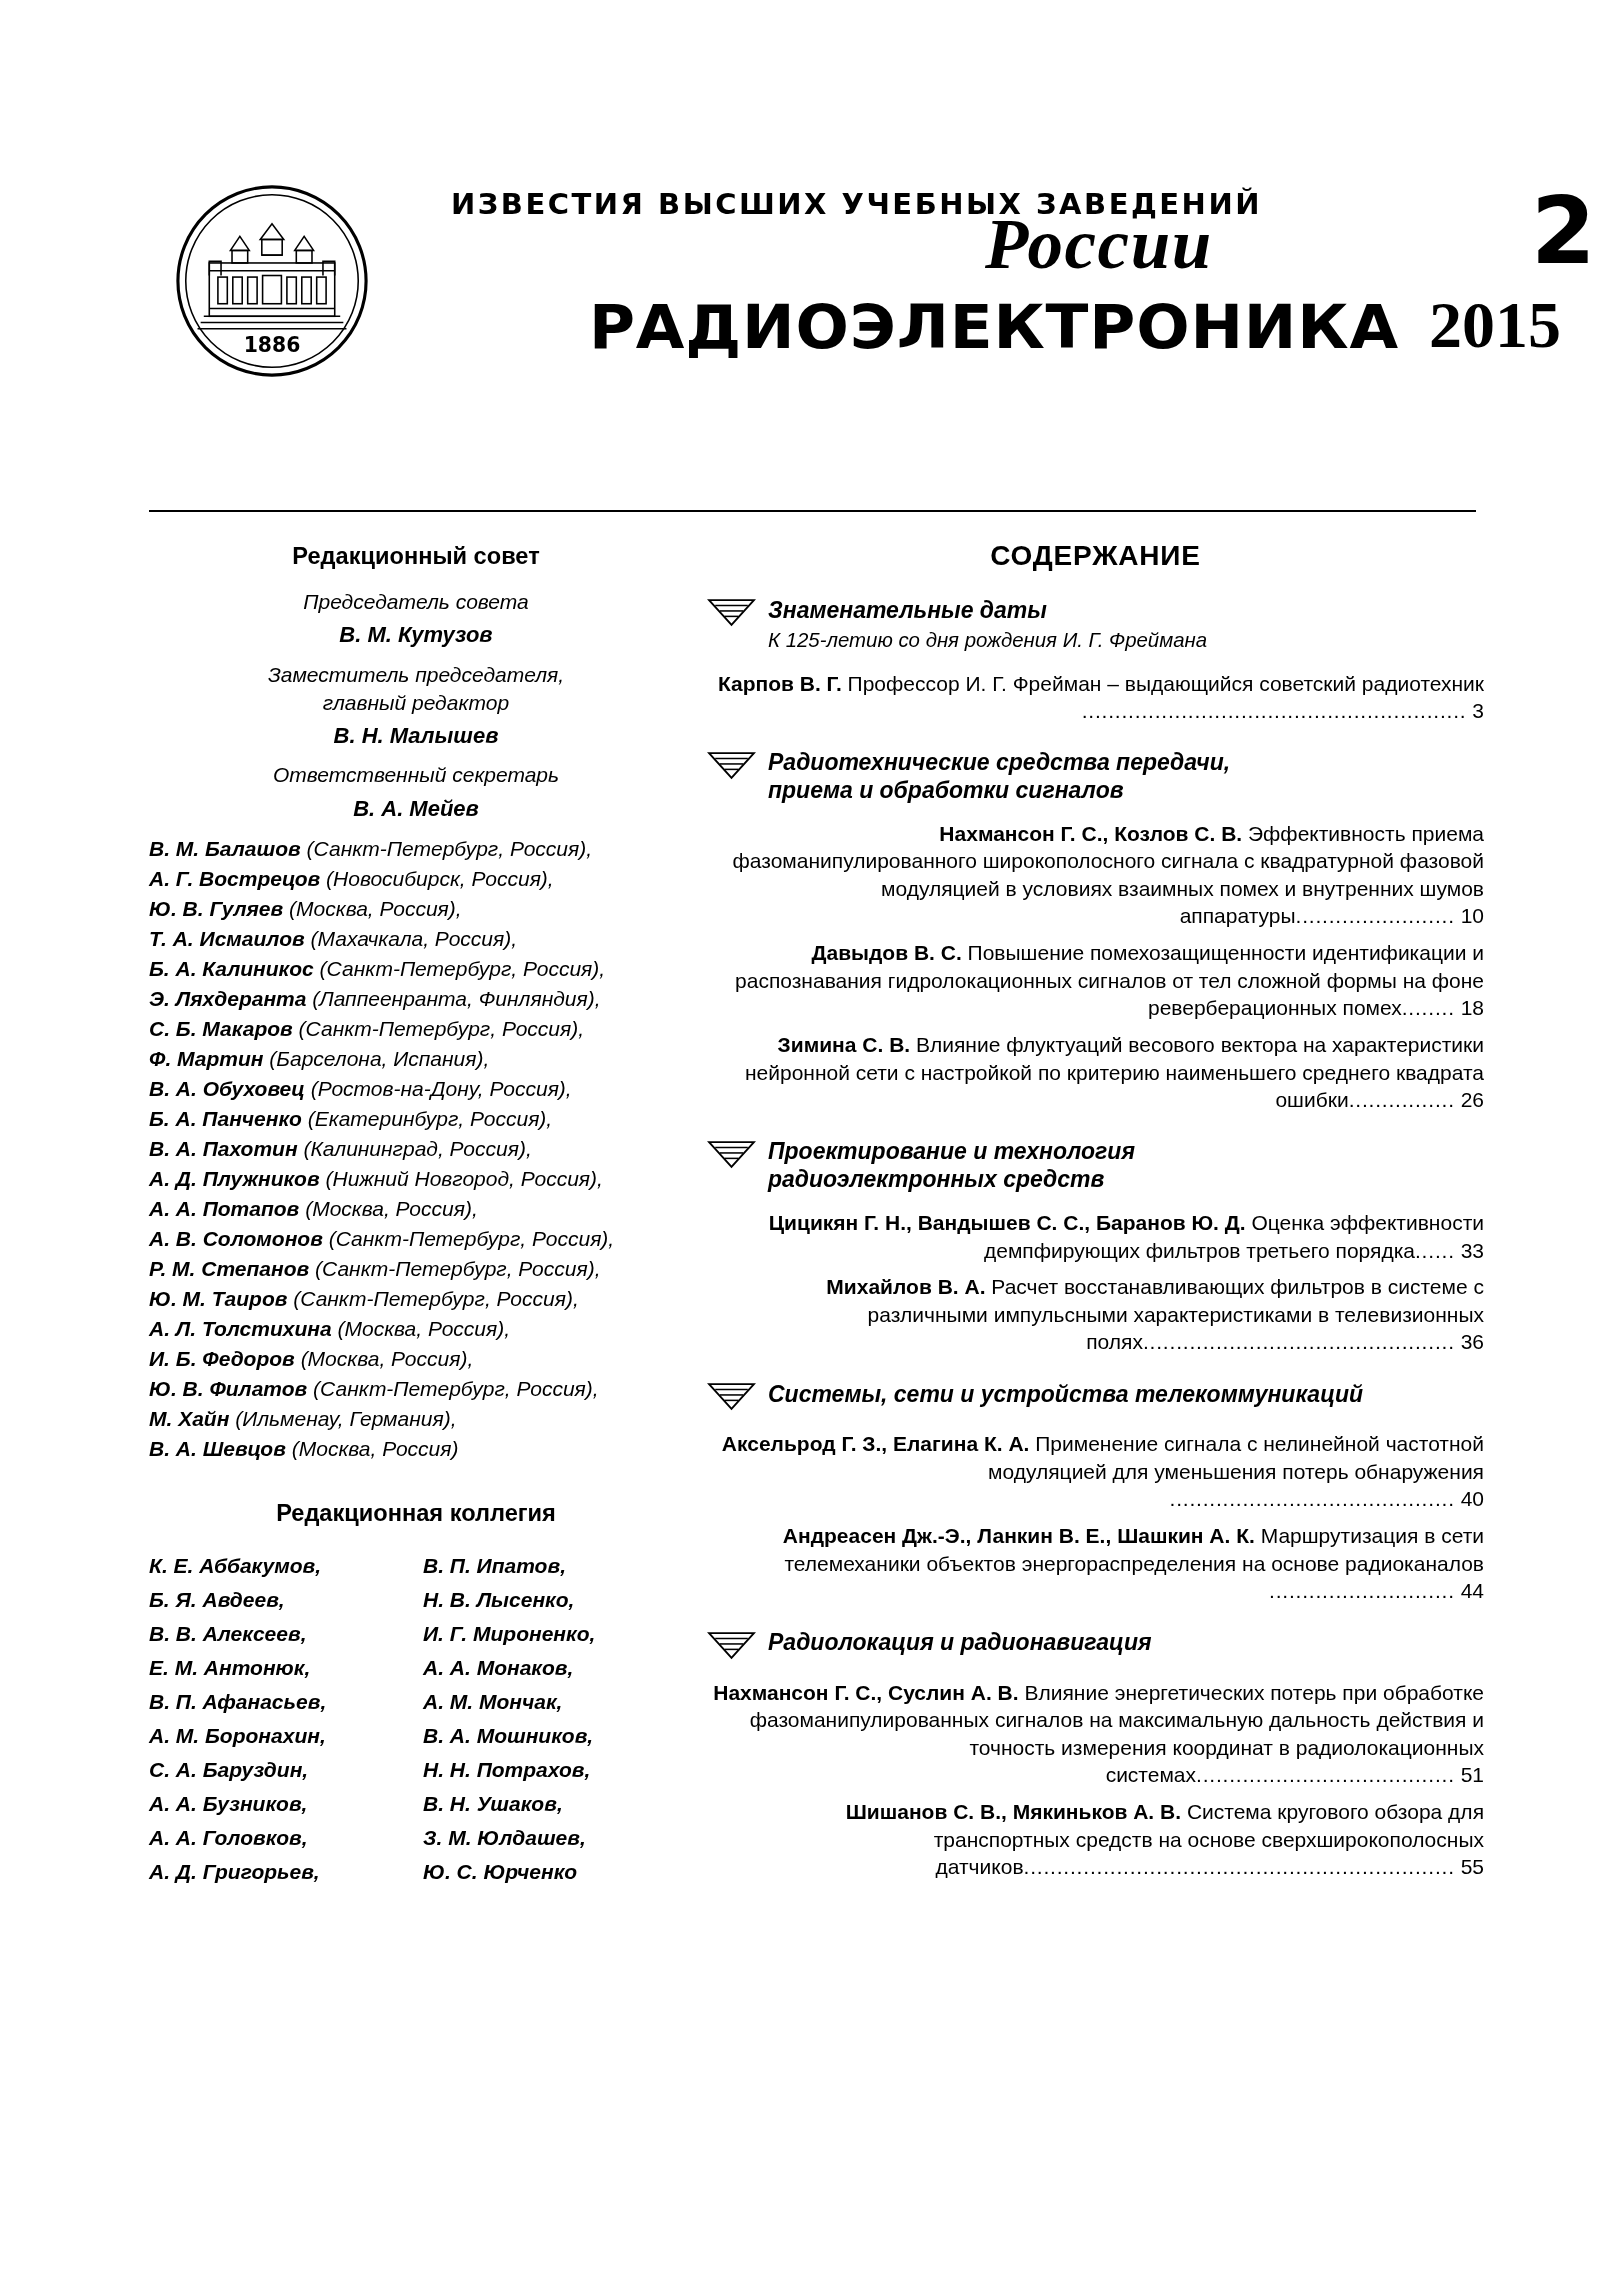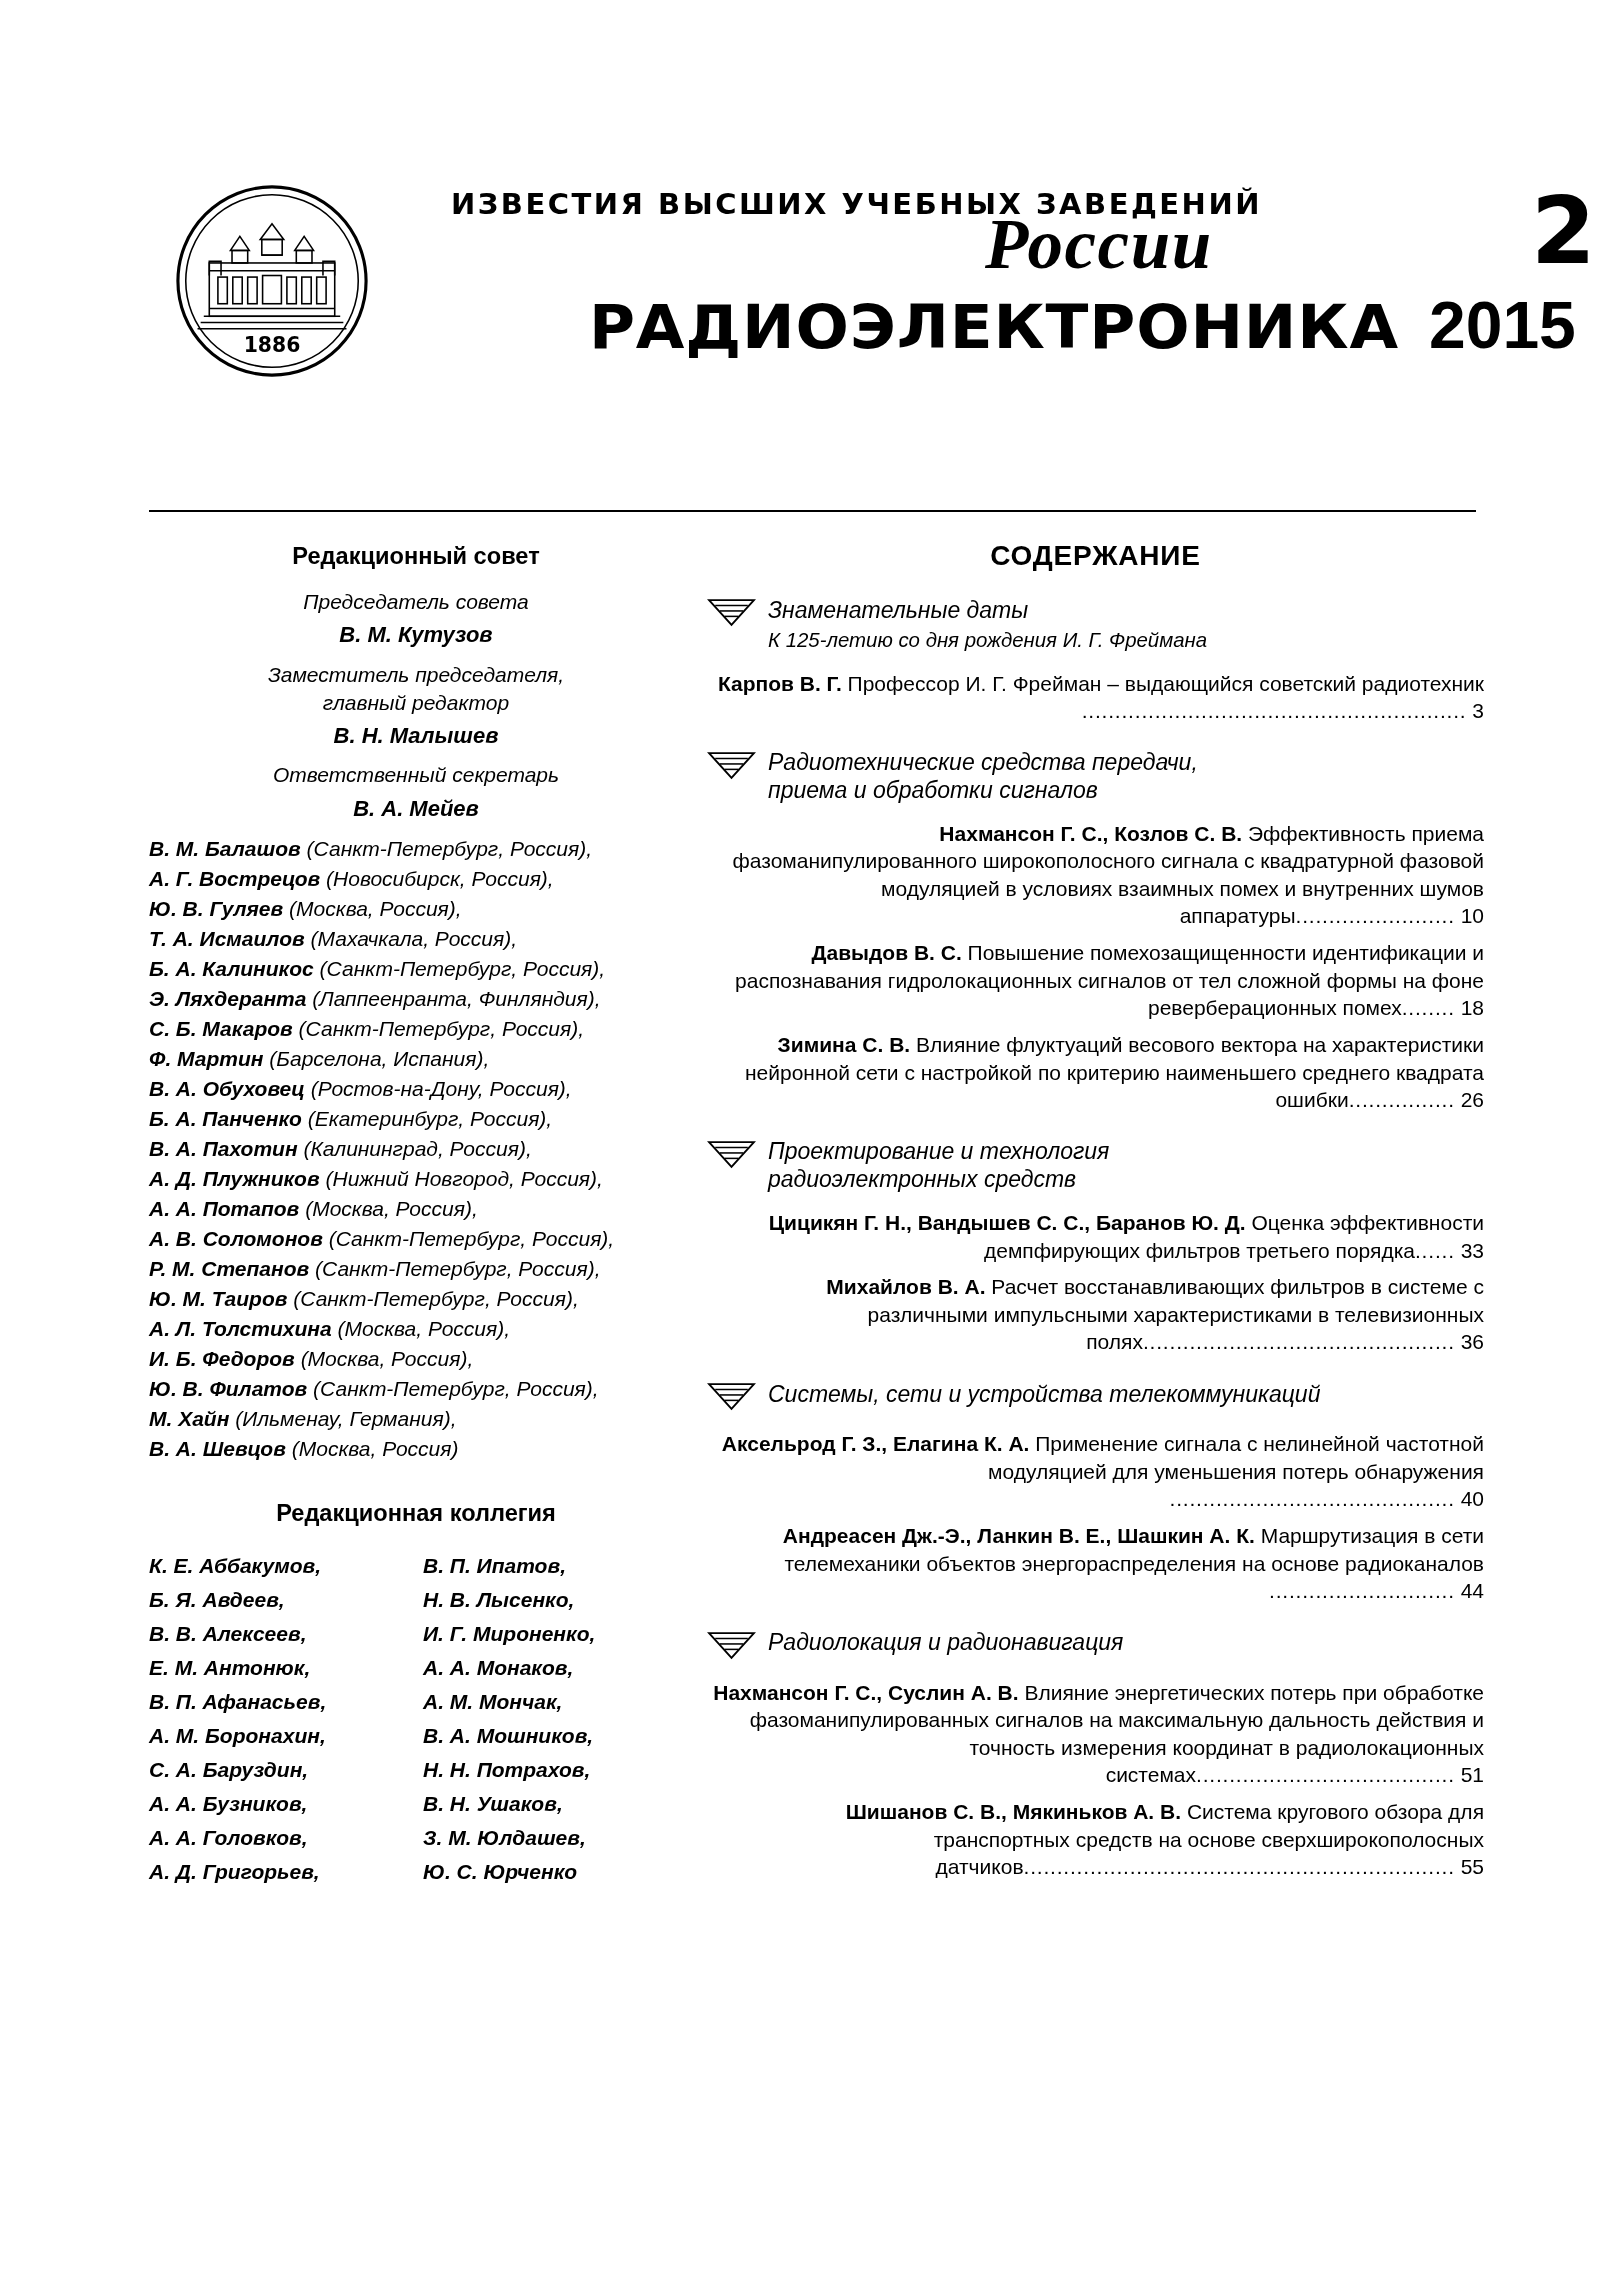--- a/index.html
+++ b/index.html
@@ -79,21 +79,21 @@
     font-size: 61px;
     letter-spacing: 0.8px;
     white-space: nowrap;
     transform: scaleX(1.03);
     transform-origin: left top;
   }
   .mast-year {
     position: absolute;
     left: 1280px;
     top: 126px;
-    font-family: Liberation Sans, sans-serif;
+    font-family: Liberation Serif, serif;
     font-weight: bold;
     font-size: 66px;
     letter-spacing: 0px;
   }
 
   .rule {
     position: absolute;
     left: 149px;
     top: 510px;
     width: 1327px;
@@ -190,21 +190,21 @@
     min-height: 35px;
   }
   .section .tri {
     position: absolute;
     left: 0;
     top: 1.6px;
     width: 49px;
     height: 31px;
   }
   .section-title {
-    font-weight: normal;
+    font-weight: bold;
     font-style: italic;
     font-size: 23px;
     line-height: 28px;
   }
   .section-sub {
     font-style: italic;
     font-size: 20.4px;
     line-height: 27px;
     margin-top: 3.1px;
   }

